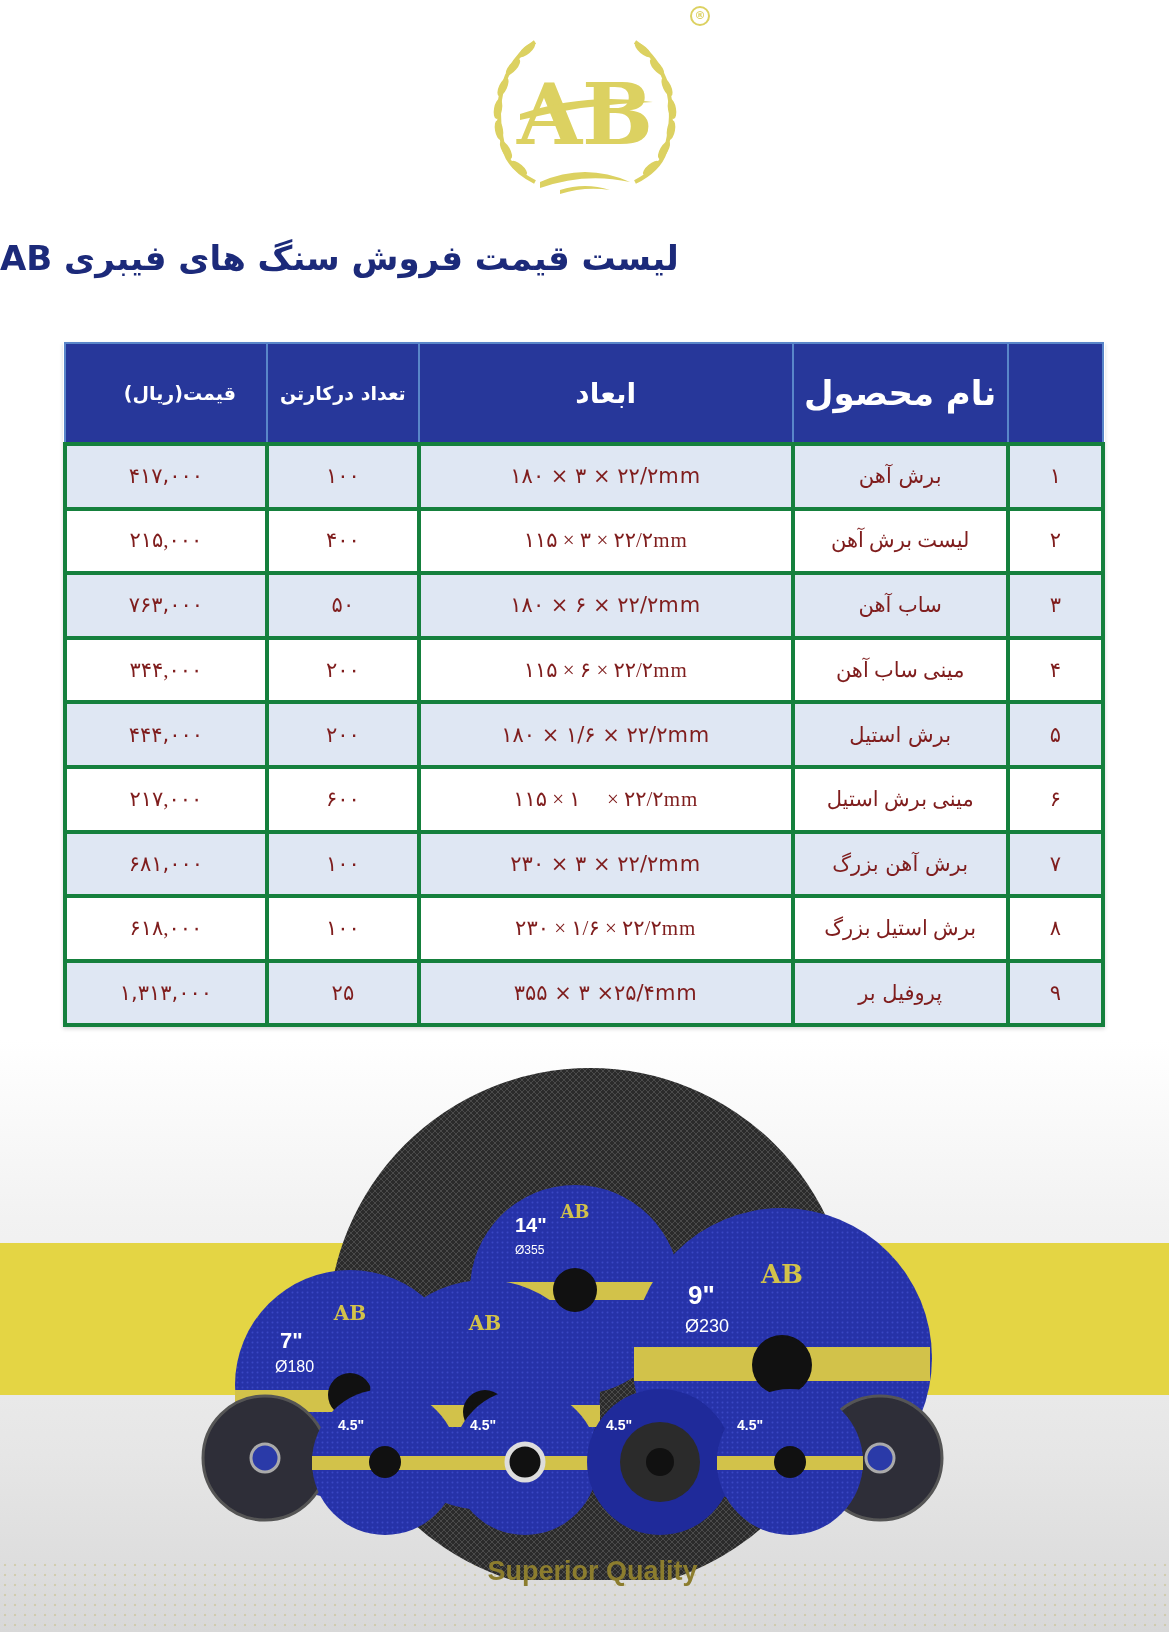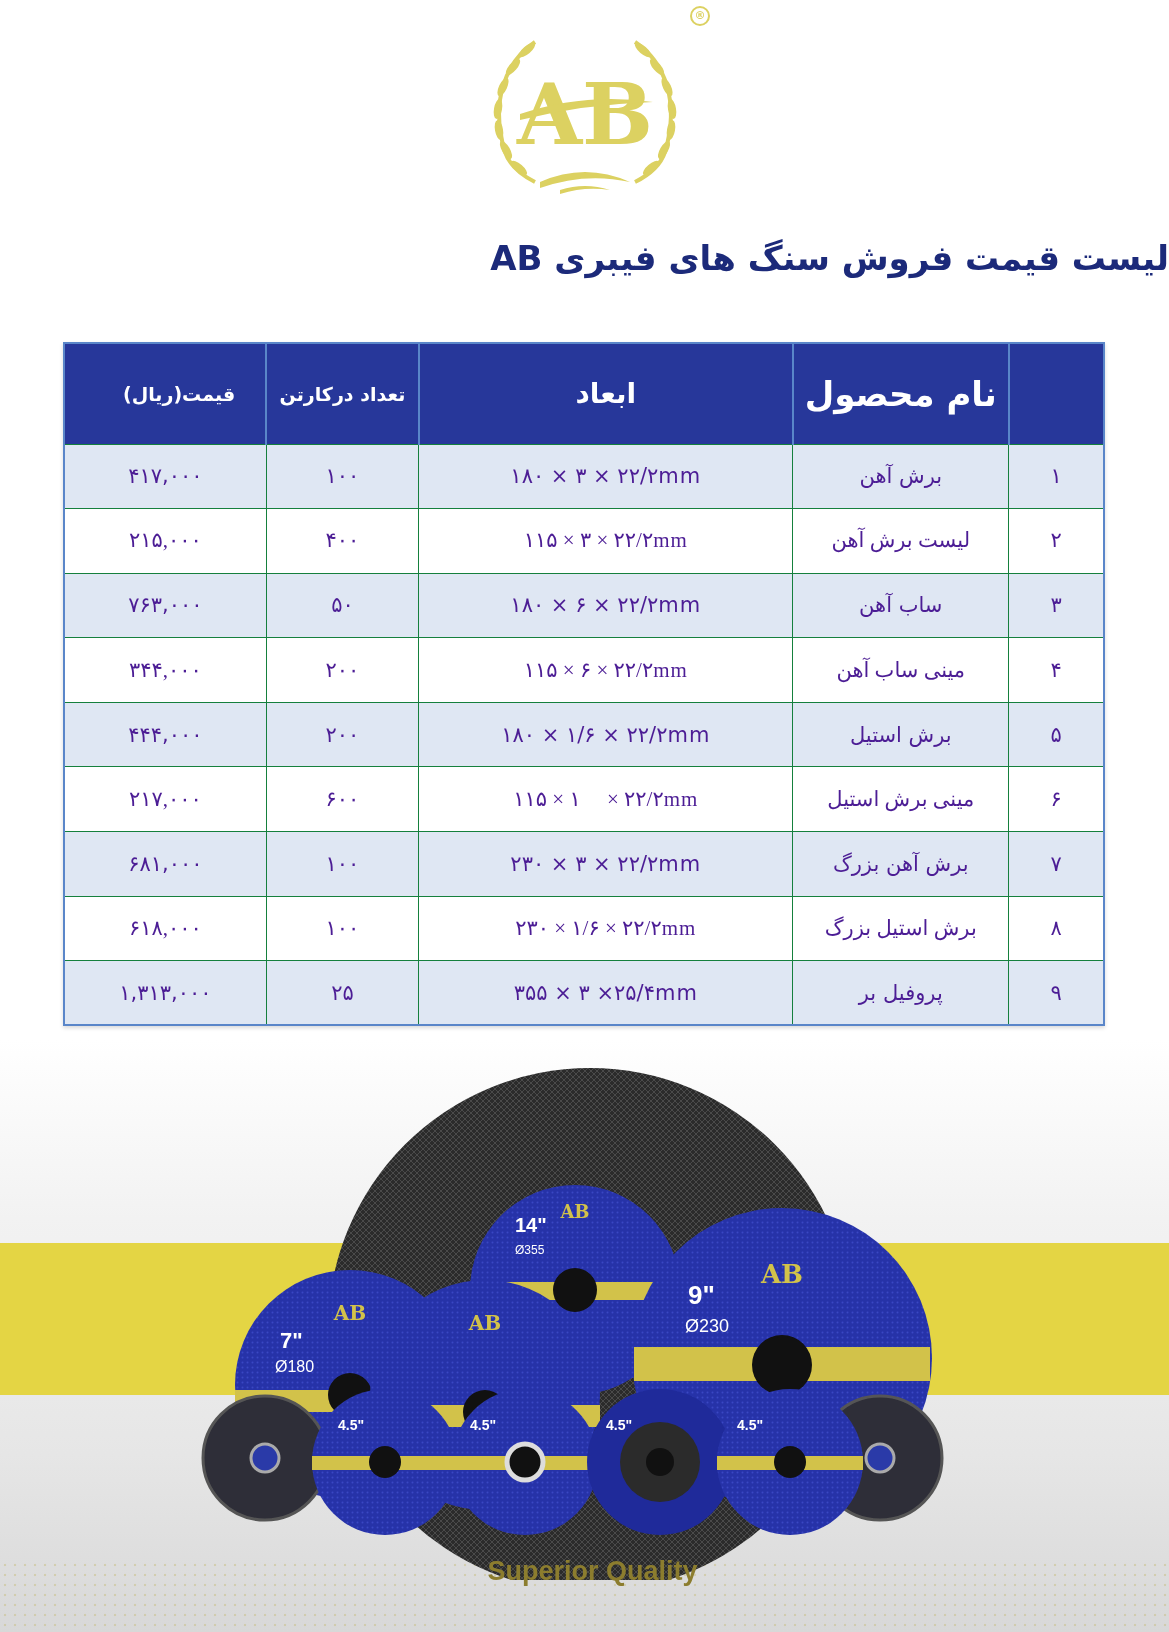--- a/index.html
+++ b/index.html
@@ -24,39 +24,39 @@
     opacity: .55;
   }
 
   
   .logo { position: absolute; left: 465px; top: 22px; width: 240px; height: 180px; }
   .reg { position: absolute; left: 690px; top: 6px; width: 20px; height: 20px;
     border: 2px solid #dcd161; border-radius: 50%; color: #dcd161;
     font: bold 11px "DejaVu Sans", sans-serif; text-align: center; line-height: 16px; }
 
   .title {
-    position: absolute; left: 0; width: 1169px; top: 238px; text-align: right;
+    position: absolute; left: 0; width: 1169px; top: 238px; text-align: left;
     direction: rtl; font: bold 34px "DejaVu Sans", sans-serif; color: #1c2a7a;
   }
 
   
   .price-table {
     position: absolute; left: 63px; top: 342px; width: 1042px;
     border-collapse: collapse; direction: rtl;
     border: 2px solid #5a86c9;
     box-shadow: 0 2px 4px rgba(0,0,0,.15);
   }
   .price-table th {
     background: #27379a; color: #fff; height: 101px;
     border-left: 2px solid #5a86c9; border-right: 2px solid #5a86c9;
     font-family: "DejaVu Sans", sans-serif; font-weight: bold;
   }
   .price-table td {
-    height: 64.6px; text-align: center; color: #4c1d95;
-    border: 1px solid #15803d;
+    height: 64.6px; text-align: center; color: #7f1d1d;
+    border: 4px solid #15803d;
     font-family: "DejaVu Sans", sans-serif; font-size: 21px;
   }
   .price-table tr.odd td { background: #dfe7f3; }
   .price-table tr.even td { background: #ffffff; font-family: Liberation Serif, serif; }
   .col-idx { width: 92px; }
   .col-name { width: 208px; margin-left: 40px; }
   .col-dim { width: 361px; }
   .col-qty { width: 147px; }
   .col-price { width: 195px; padding-left: 28px; }
   th.h-name { font-size: 34px; }

